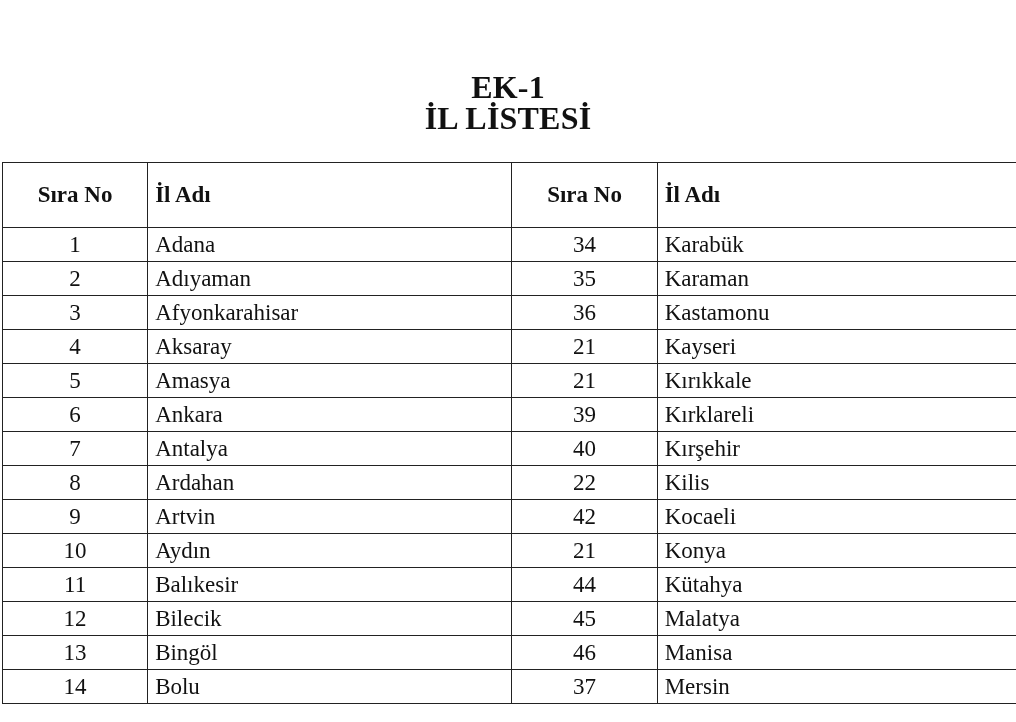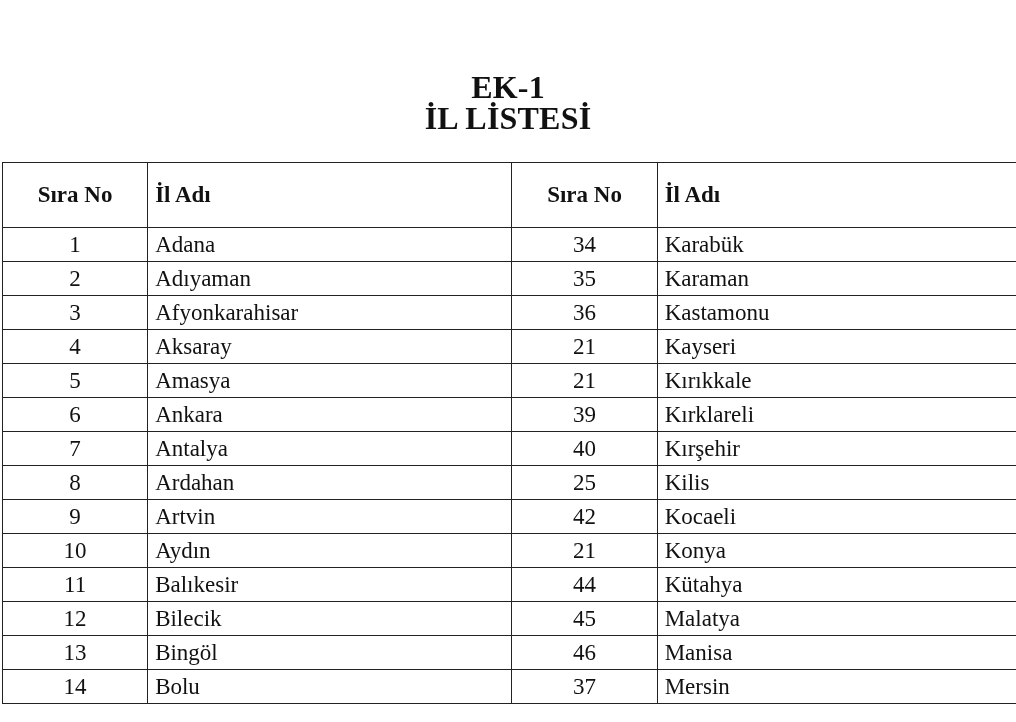--- a/index.html
+++ b/index.html
@@ -119,21 +119,21 @@
       </tr>
       <tr>
         <td class="c-no">7</td>
         <td class="c-name">Antalya</td>
         <td class="c-no">40</td>
         <td class="c-name">Kırşehir</td>
       </tr>
       <tr>
         <td class="c-no">8</td>
         <td class="c-name">Ardahan</td>
-        <td class="c-no">25</td>
+        <td class="c-no">22</td>
         <td class="c-name">Kilis</td>
       </tr>
       <tr>
         <td class="c-no">9</td>
         <td class="c-name">Artvin</td>
         <td class="c-no">42</td>
         <td class="c-name">Kocaeli</td>
       </tr>
       <tr>
         <td class="c-no">10</td>

